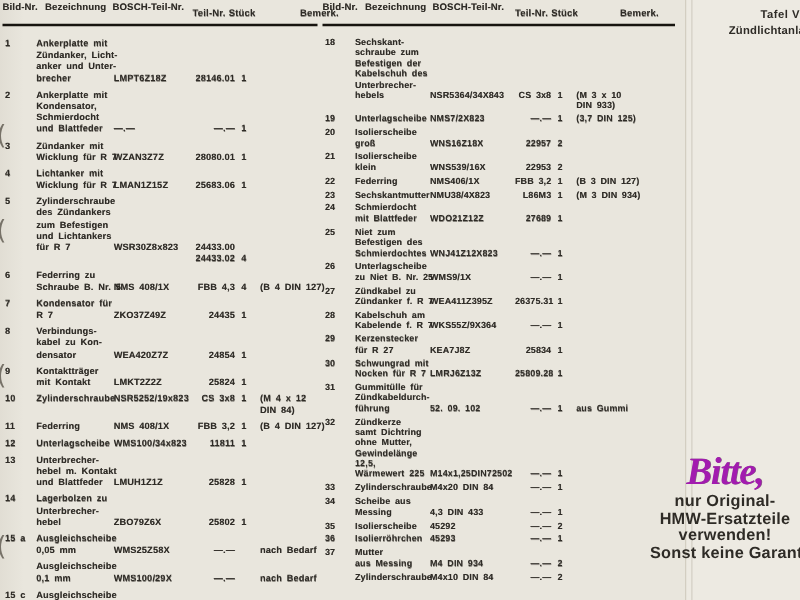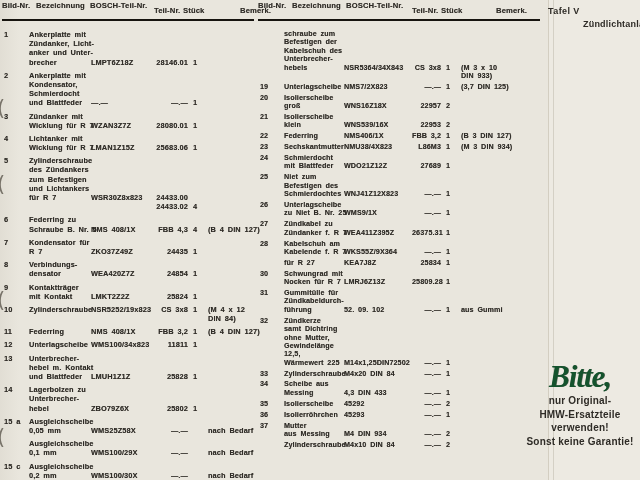--- a/index.html
+++ b/index.html
@@ -44,30 +44,30 @@
   #right-table .cell{font-size:7.1px;line-height:8.4px;}
   .cell.teil{text-align:right;padding-right:5px;}
   .cell.nr{padding-left:2px;}
 
   
   #margin-strip{
     position:absolute;left:548px;top:0;width:92px;height:480px;
     background:#edeae2;border-left:1px solid #d3cec1;
   }
   #margin-strip::before{content:"";position:absolute;left:4px;top:0;width:1px;height:100%;background:rgba(140,130,110,.25);}
-  #plate-title{position:absolute;left:548px;top:6px;width:92px;text-align:left;}
+  #plate-title{position:absolute;left:548px;top:6px;width:92px;text-align:right;}
   #plate-title .t1{font-size:9px;font-weight:bold;letter-spacing:.4px;}
   #plate-title .t2{font-size:9px;font-weight:bold;letter-spacing:.2px;margin-top:3px;padding-left:35px;}
   #notice{position:absolute;left:520px;top:360px;width:120px;text-align:center;}
   #notice .big{
     font-family:"Liberation Serif",serif;font-style:italic;font-weight:bold;
-    font-size:31px;letter-spacing:-1px;line-height:34px;color:#14532d;
+    font-size:31px;letter-spacing:-1px;line-height:34px;color:#a21caf;
     text-shadow:.4px .4px .5px rgba(20,16,10,.5);
   }
-  #notice .nline{font-size:10px;font-weight:bold;line-height:13.5px;letter-spacing:.2px;white-space:nowrap;}
+  #notice .nline{font-size:13px;font-weight:bold;line-height:13.5px;letter-spacing:.2px;white-space:nowrap;}
   #notice .nline:first-of-type{margin-top:8px;}
 
   .punch{
     position:absolute;left:-3px;font-size:21px;font-weight:normal;color:#5d584e;
     font-family:"DejaVu Sans",sans-serif;opacity:.8;
   }
 </style>
 </head>
 <body>
 
@@ -275,20 +275,28 @@
         <div class="line">
           <span class="cell nr">8</span>
           <span class="cell name">Verbindungs-</span>
           <span class="cell bosch"></span>
           <span class="cell teil"></span>
           <span class="cell stueck"></span>
           <span class="cell bemerk"></span>
         </div>
         <div class="line">
           <span class="cell nr"></span>
+          <span class="cell name">kabel zu Kon-</span>
+          <span class="cell bosch"></span>
+          <span class="cell teil"></span>
+          <span class="cell stueck"></span>
+          <span class="cell bemerk"></span>
+        </div>
+        <div class="line">
+          <span class="cell nr"></span>
           <span class="cell name">densator</span>
           <span class="cell bosch">WEA420Z7Z</span>
           <span class="cell teil">24854</span>
           <span class="cell stueck">1</span>
           <span class="cell bemerk"></span>
         </div>
       </div>
       <div class="row">
         <div class="line">
           <span class="cell nr">9</span>
@@ -459,20 +467,28 @@
     <span class="h1">Bild-Nr.</span>
     <span class="h2">Bezeichnung</span>
     <span class="h3">BOSCH-Teil-Nr.</span>
     <span class="h4">Teil-Nr.</span>
     <span class="h5">Stück</span>
     <span class="h6">Bemerk.</span>
   </div>
   <div class="tbody">
       <div class="row">
         <div class="line">
+          <span class="cell nr">18</span>
+          <span class="cell name">Sechskant-</span>
+          <span class="cell bosch"></span>
+          <span class="cell teil"></span>
+          <span class="cell stueck"></span>
+          <span class="cell bemerk"></span>
+        </div>
+        <div class="line">
           <span class="cell nr"></span>
           <span class="cell name">schraube zum</span>
           <span class="cell bosch"></span>
           <span class="cell teil"></span>
           <span class="cell stueck"></span>
           <span class="cell bemerk"></span>
         </div>
         <div class="line">
           <span class="cell nr"></span>
           <span class="cell name">Befestigen der</span>
@@ -672,20 +688,28 @@
         <div class="line">
           <span class="cell nr"></span>
           <span class="cell name">Kabelende f. R 7</span>
           <span class="cell bosch">WKS55Z/9X364</span>
           <span class="cell teil">—.—</span>
           <span class="cell stueck">1</span>
           <span class="cell bemerk"></span>
         </div>
       </div>
       <div class="row">
+        <div class="line">
+          <span class="cell nr">29</span>
+          <span class="cell name">Kerzenstecker</span>
+          <span class="cell bosch"></span>
+          <span class="cell teil"></span>
+          <span class="cell stueck"></span>
+          <span class="cell bemerk"></span>
+        </div>
         <div class="line">
           <span class="cell nr"></span>
           <span class="cell name">für R 27</span>
           <span class="cell bosch">KEA7J8Z</span>
           <span class="cell teil">25834</span>
           <span class="cell stueck">1</span>
           <span class="cell bemerk"></span>
         </div>
       </div>
       <div class="row">

